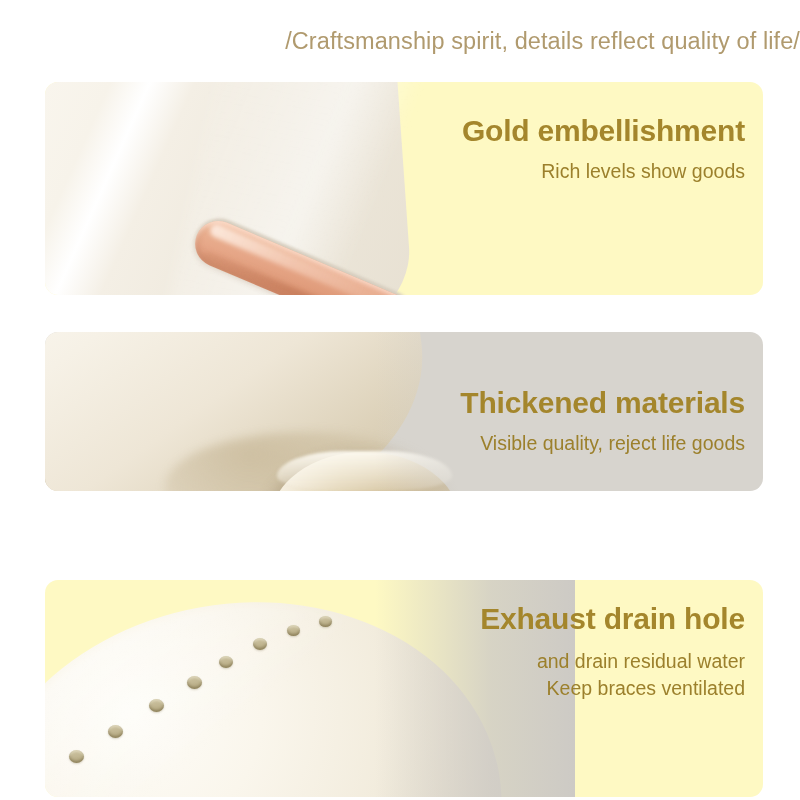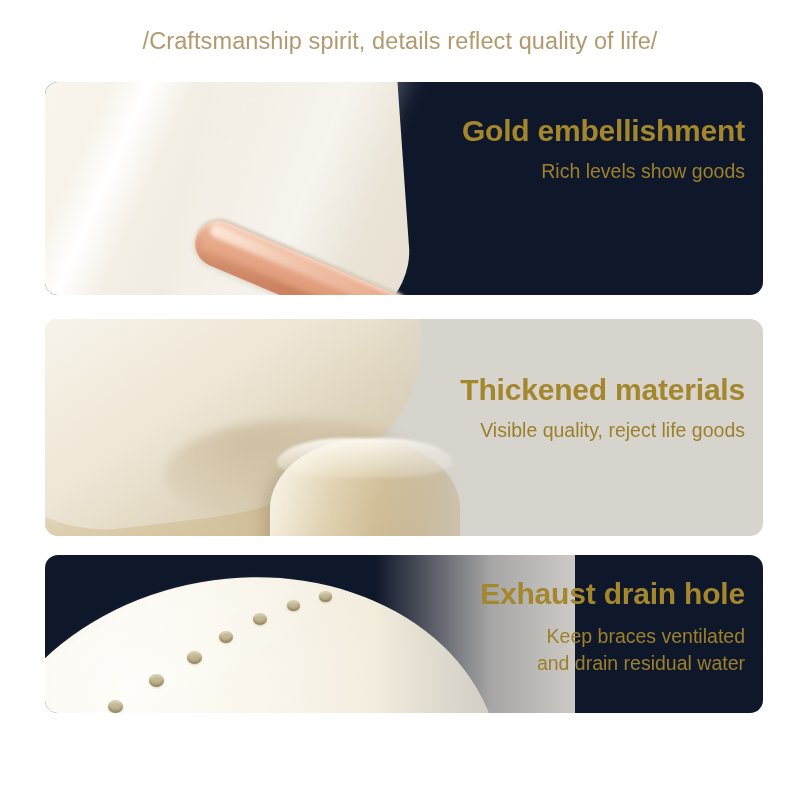--- a/index.html
+++ b/index.html
@@ -18,41 +18,41 @@
 
   
   #page-header {
     position: absolute;
     top: 0;
     left: 0;
     width: 800px;
     height: 82px;
     display: flex;
     align-items: center;
-    justify-content: center;
+    justify-content: flex-end;
   }
   #page-header .headline {
     font-size: 23.5px;
     font-weight: 400;
     letter-spacing: 0.1px;
     color: #b09a6e;
     white-space: nowrap;
   }
 
   
   .panel {
     position: absolute;
     left: 45px;
     width: 718px;
     border-radius: 13px;
     overflow: hidden;
   }
-  #panel-1 { top: 82px;  height: 213px; background: #0f172a; }
-  #panel-2 { top: 319px; height: 217px; background: #d7d4ce; }
-  #panel-3 { top: 555px; height: 158px; background: #0f172a; }
+  #panel-1 { top: 82px;  height: 213px; background: #fef9c3; }
+  #panel-2 { top: 332px; height: 159px; background: #d7d4ce; }
+  #panel-3 { top: 580px; height: 217px; background: #fef9c3; }
 
   .panel-art {
     position: absolute;
     inset: 0;
     overflow: hidden;
   }
   .panel-text {
     position: absolute;
     right: 18px;
     text-align: right;
@@ -367,17 +367,17 @@
       <div class="hole" style="left:174px; top:76px;  width:14px; height:12px;"></div>
       <div class="hole" style="left:208px; top:58px;  width:14px; height:12px;"></div>
       <div class="hole" style="left:242px; top:45px;  width:13px; height:11px;"></div>
       <div class="hole" style="left:274px; top:36px;  width:13px; height:11px;"></div>
     </div>
     <div class="p3-fade"></div>
   </div>
   <div class="panel-text">
     <div class="panel-title">Exhaust drain hole</div>
     <div class="panel-sub">
+      <span class="panel-sub-line">and drain residual water</span>
       <span class="panel-sub-line">Keep braces ventilated</span>
-      <span class="panel-sub-line">and drain residual water</span>
     </div>
   </div>
 </section>
 
 </body></html>

